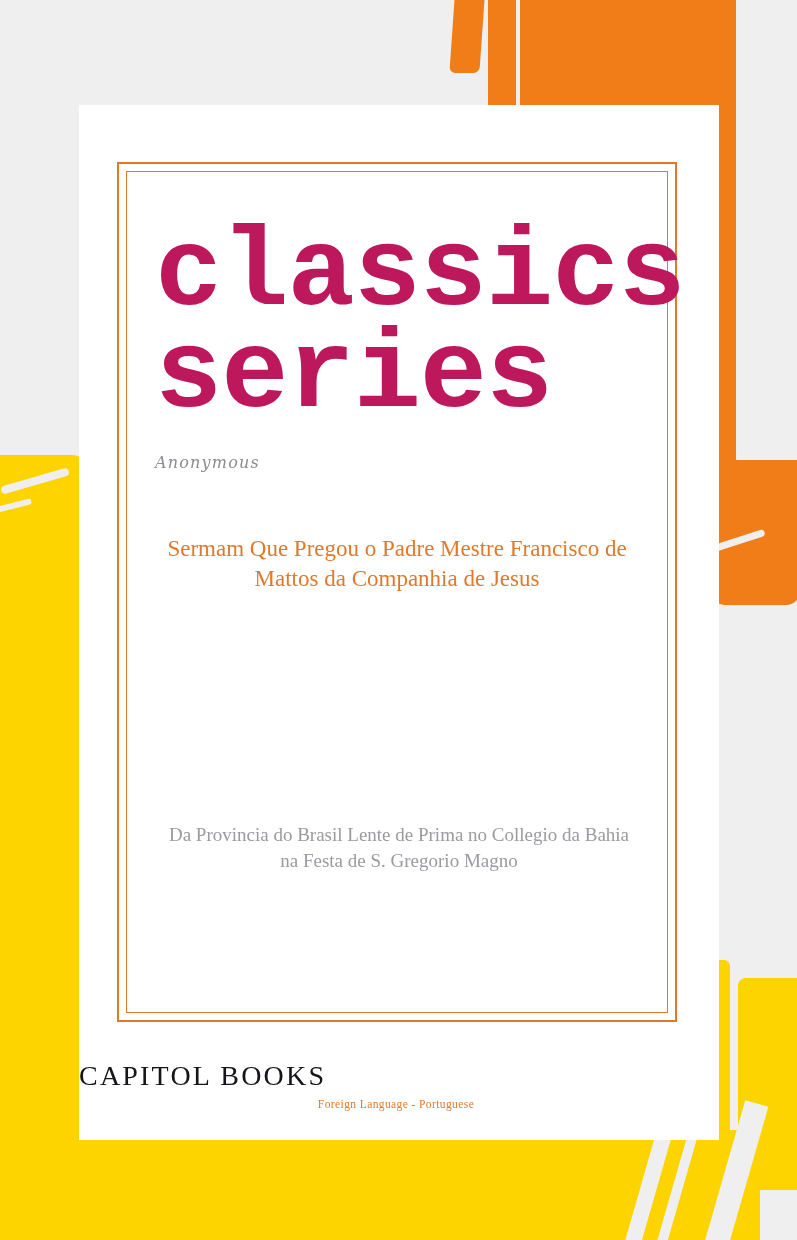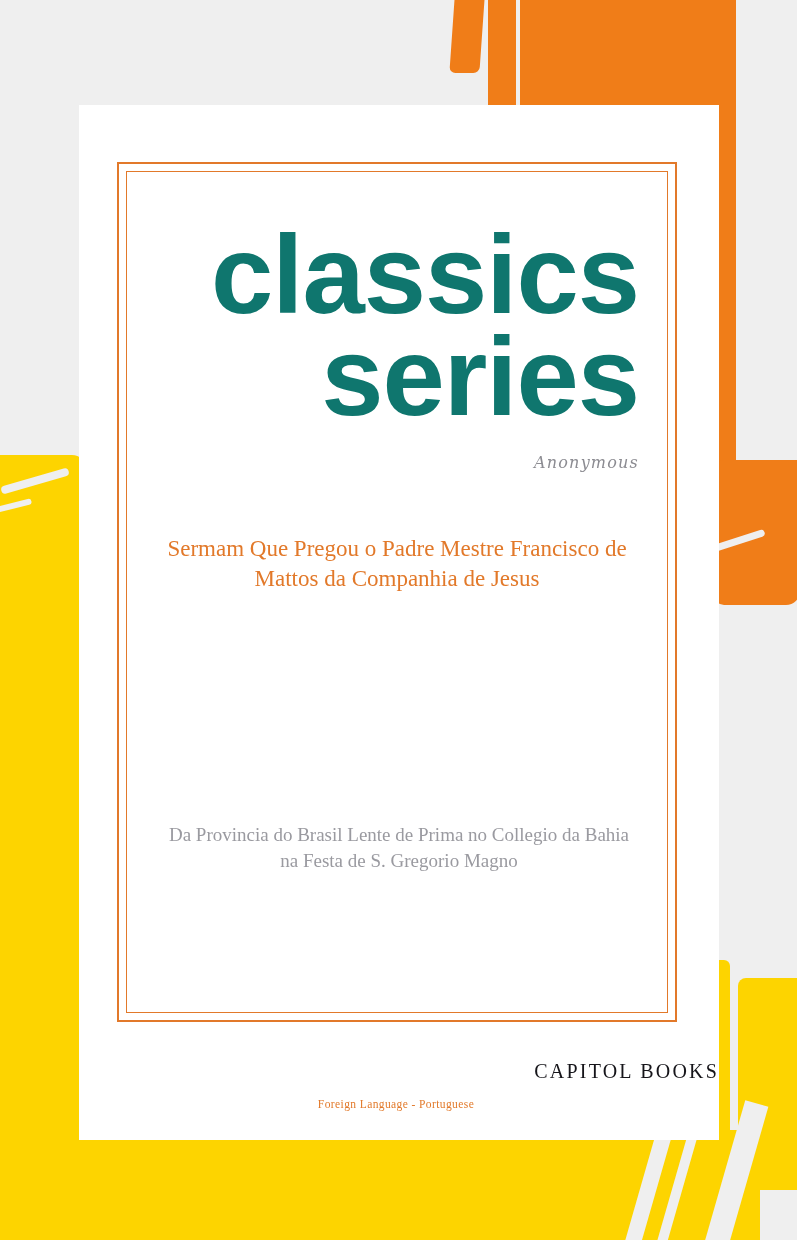--- a/index.html
+++ b/index.html
@@ -243,36 +243,36 @@
     position: absolute;
     left: 0;
     top: 0;
     width: 100%;
     height: 100%;
     box-sizing: border-box;
     padding: 30px 28px;
   }
 
   #series-title {
-    text-align: right;
-    font-family: Liberation Sans, sans-serif;
+    text-align: left;
+    font-family: Liberation Mono, monospace;
     font-weight: 700;
     font-size: 112px;
     line-height: 0.95;
-    color: #0f766e;
+    color: #be185d;
     letter-spacing: -1px;
     margin-top: 20px;
   }
   #series-title .line2 {
     display: block;
     margin-top: -4px;
   }
 
   #author {
-    text-align: right;
+    text-align: left;
     font-family: "DejaVu Serif", "Liberation Serif", serif;
     font-style: italic;
     font-size: 16px;
     letter-spacing: 1.2px;
     color: #8c8c92;
     margin-top: 22px;
   }
 
   #book-title {
     text-align: center;
@@ -294,23 +294,23 @@
     font-size: 19px;
     line-height: 1.36;
     color: #9a9aa0;
   }
 
   #publisher {
     position: absolute;
     left: 0;
     right: 0;
     top: 955px;
-    text-align: right;
-    font-family: "Liberation Serif", serif;
-    font-size: 20px;
+    text-align: left;
+    font-family: "Liberation Serif", serif;
+    font-size: 28px;
     letter-spacing: 2.2px;
     color: #16151a;
   }
   #category {
     position: absolute;
     left: 0;
     right: 6px;
     top: 993px;
     text-align: center;
     font-family: "Liberation Serif", serif;

